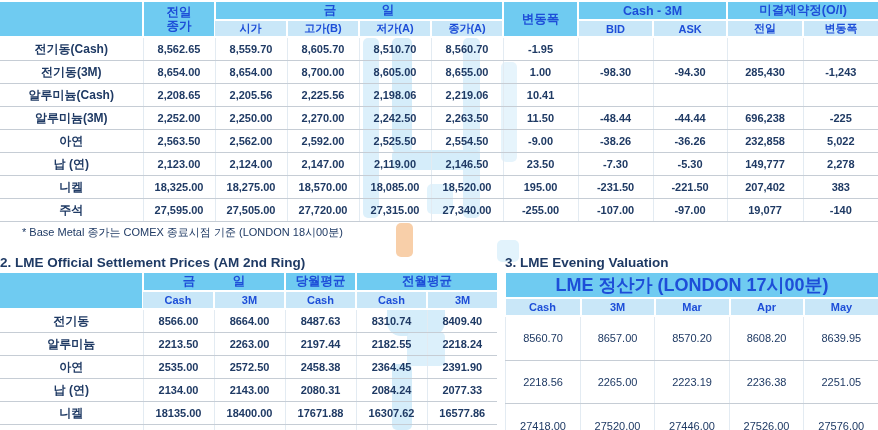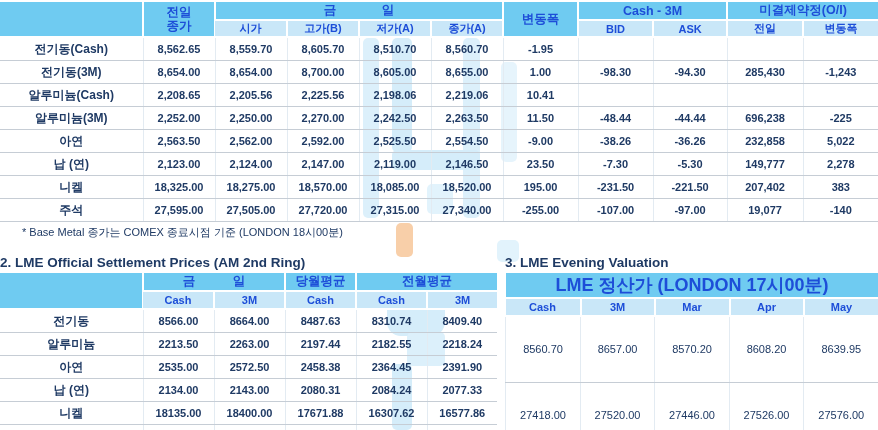--- a/index.html
+++ b/index.html
@@ -303,20 +303,27 @@
       </thead>
       <tbody id="t3-body">
           <tr>
             <td class="num">8560.70</td>
             <td class="num">8657.00</td>
             <td class="num">8570.20</td>
             <td class="num">8608.20</td>
             <td class="num">8639.95</td>
           </tr>
           <tr>
+            <td class="num">2218.56</td>
+            <td class="num">2265.00</td>
+            <td class="num">2223.19</td>
+            <td class="num">2236.38</td>
+            <td class="num">2251.05</td>
+          </tr>
+          <tr>
             <td class="num">27418.00</td>
             <td class="num">27520.00</td>
             <td class="num">27446.00</td>
             <td class="num">27526.00</td>
             <td class="num">27576.00</td>
           </tr>
         </tbody>
     </table>
   </div>
 

